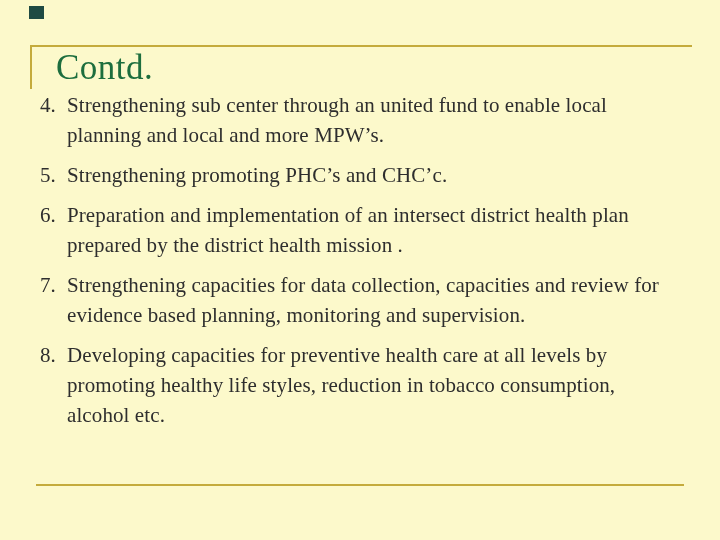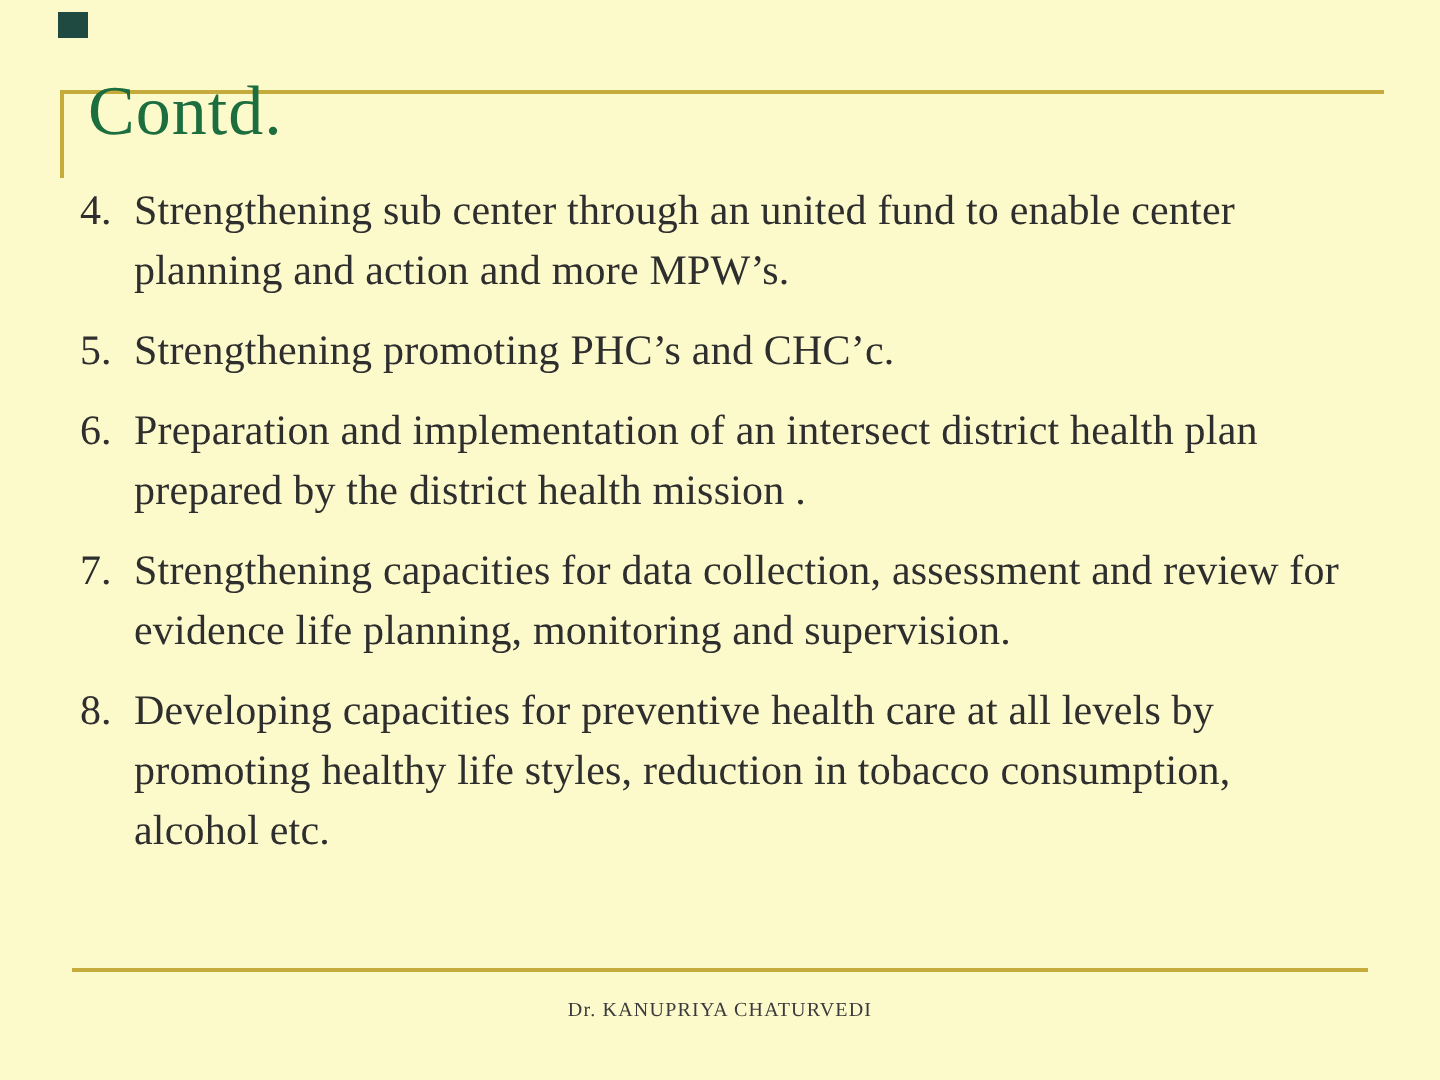--- a/index.html
+++ b/index.html
@@ -45,38 +45,37 @@
     font-size:10px;letter-spacing:0.6px;
     color:#3B3B3B;
   }
 </style>
 </head>
 <body>
 
 <div class="slide" style="--bg: #FCF9CB; --accent: #C4AB3C; --title: #1D6E3E; --body: #2E2E2E; --corner: #1F4A42;">
   <div class="corner-mark"></div>
   <div class="title-rule"></div>
-  <h1 class="slide-title" style="margin:0;font-weight:normal;">Contd.</h1>
+  <h1 class="slide-title" style="margin:12px;font-weight:normal;">Contd.</h1>
   <div class="bullet-list">
       <div class="item">
         <span class="num">4.</span>
-        <span class="txt">Strengthening sub center through an united fund to enable center planning and action and more MPW’s.</span>
+        <span class="txt">Strengthening sub center through an united fund to enable local planning and local and more MPW’s.</span>
       </div>
       <div class="item">
         <span class="num">5.</span>
         <span class="txt">Strengthening promoting PHC’s and CHC’c.</span>
       </div>
       <div class="item">
         <span class="num">6.</span>
         <span class="txt">Preparation and implementation of an intersect district health plan prepared by the district health mission .</span>
       </div>
       <div class="item">
         <span class="num">7.</span>
-        <span class="txt">Strengthening capacities for data collection, assessment and review for evidence life planning, monitoring and supervision.</span>
+        <span class="txt">Strengthening capacities for data collection, capacities and review for evidence based planning, monitoring and supervision.</span>
       </div>
       <div class="item">
         <span class="num">8.</span>
         <span class="txt">Developing capacities for preventive health care at all levels by promoting healthy life styles, reduction in tobacco consumption, alcohol etc.</span>
       </div>
     </div>
   <div class="bottom-rule"></div>
-  <div class="footer">Dr. KANUPRIYA CHATURVEDI</div>
 </div>
 
 </body></html>

